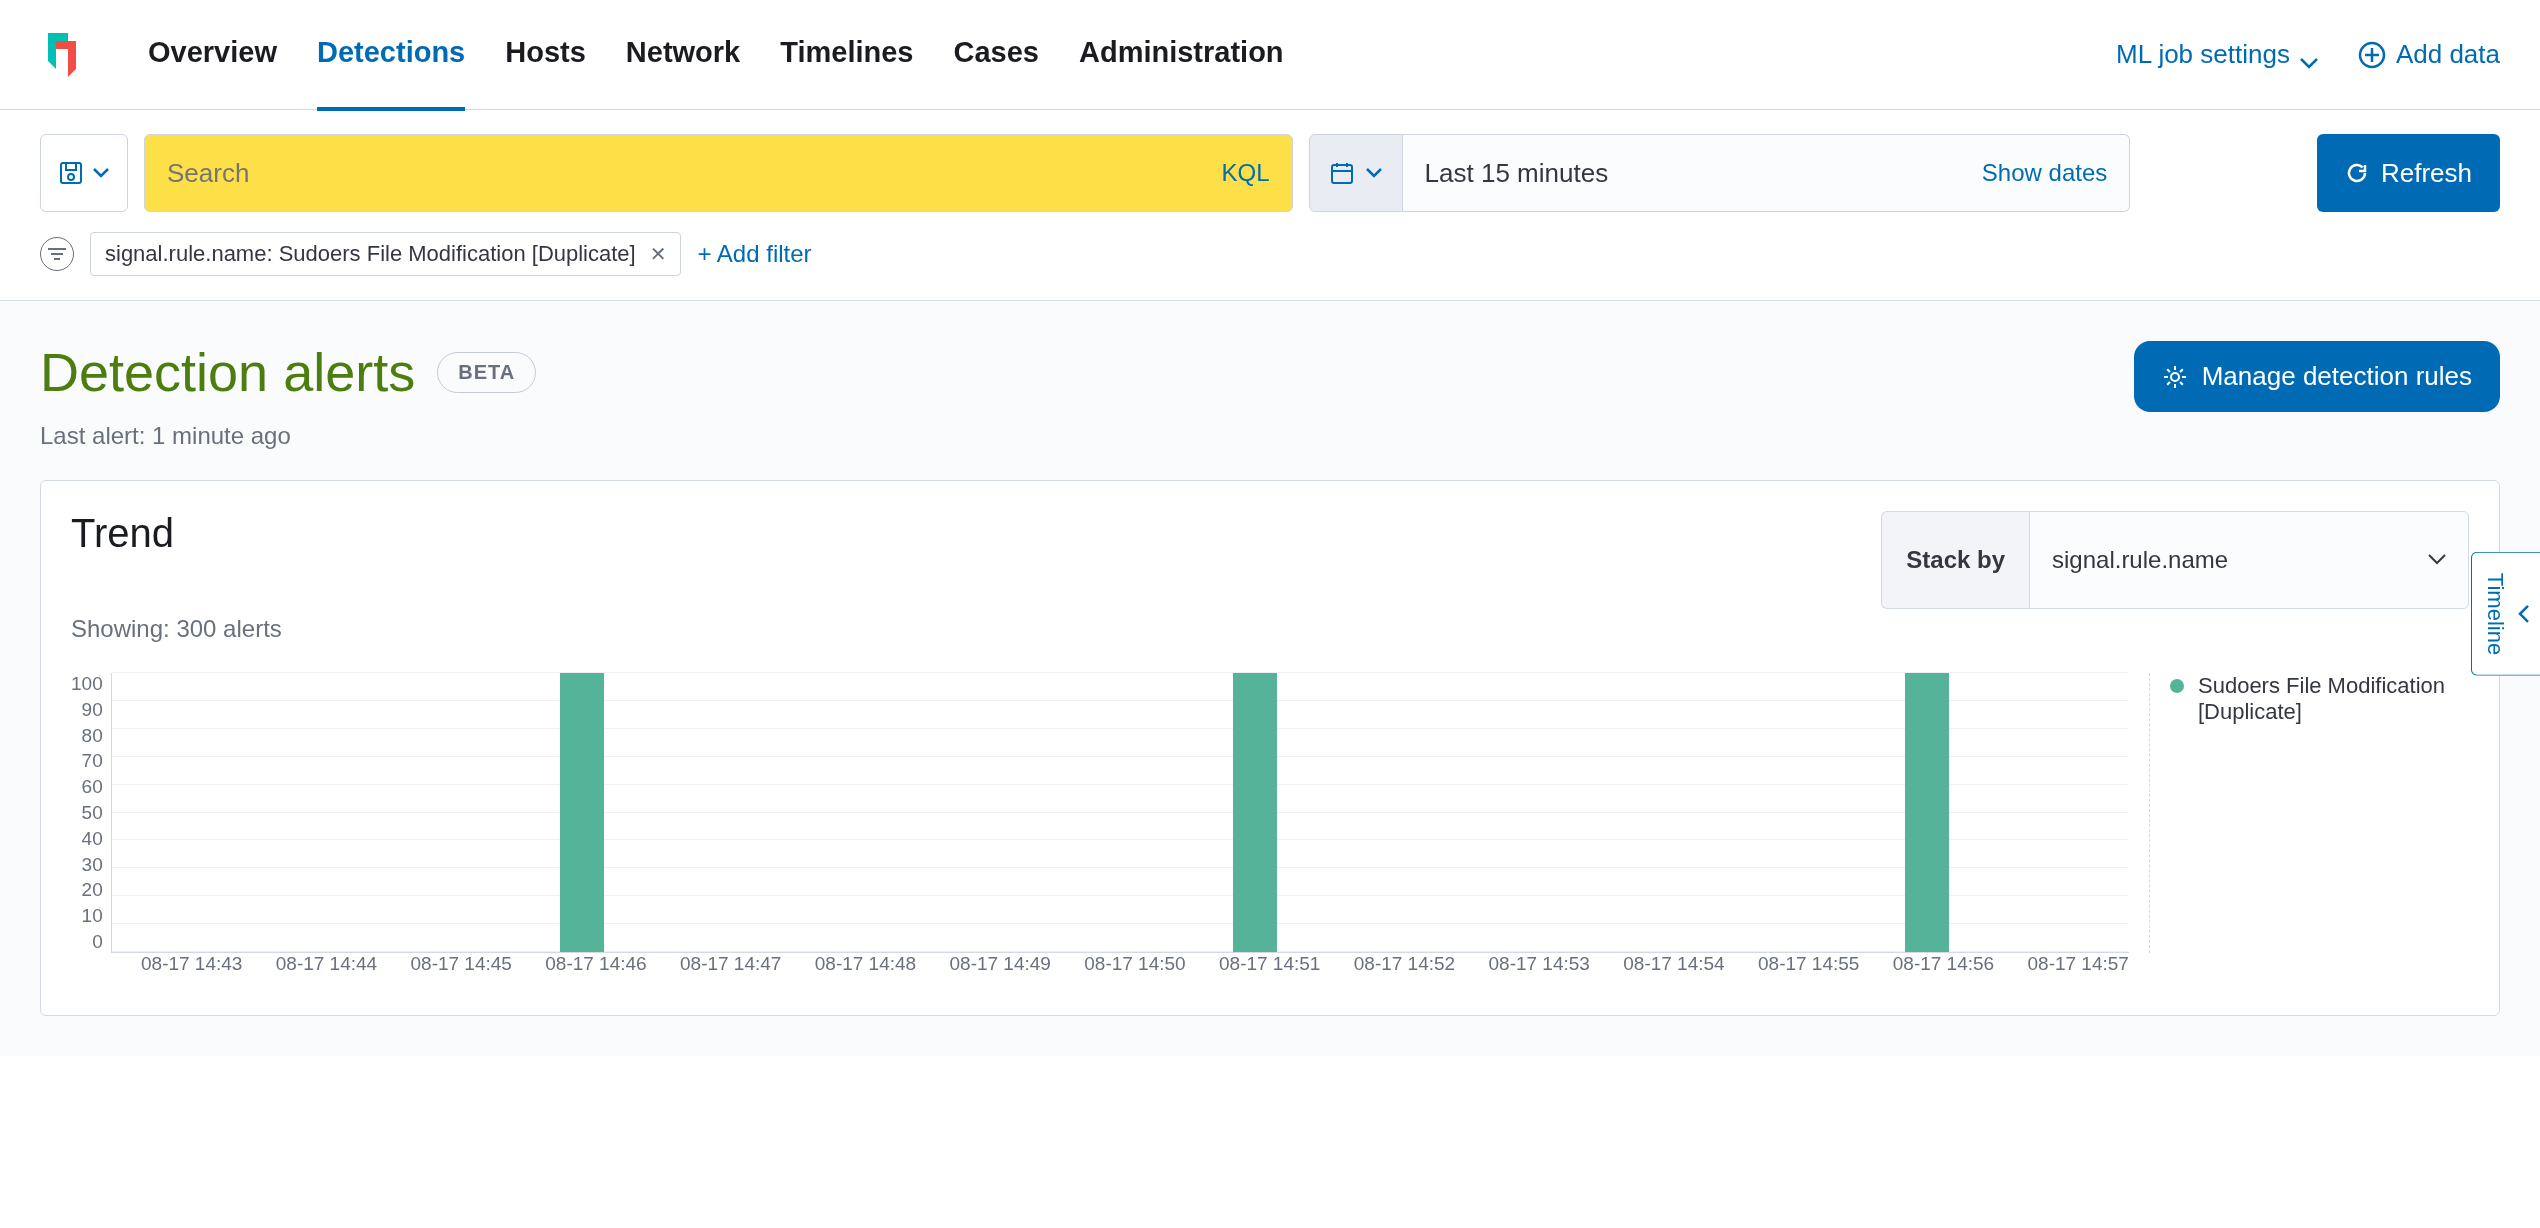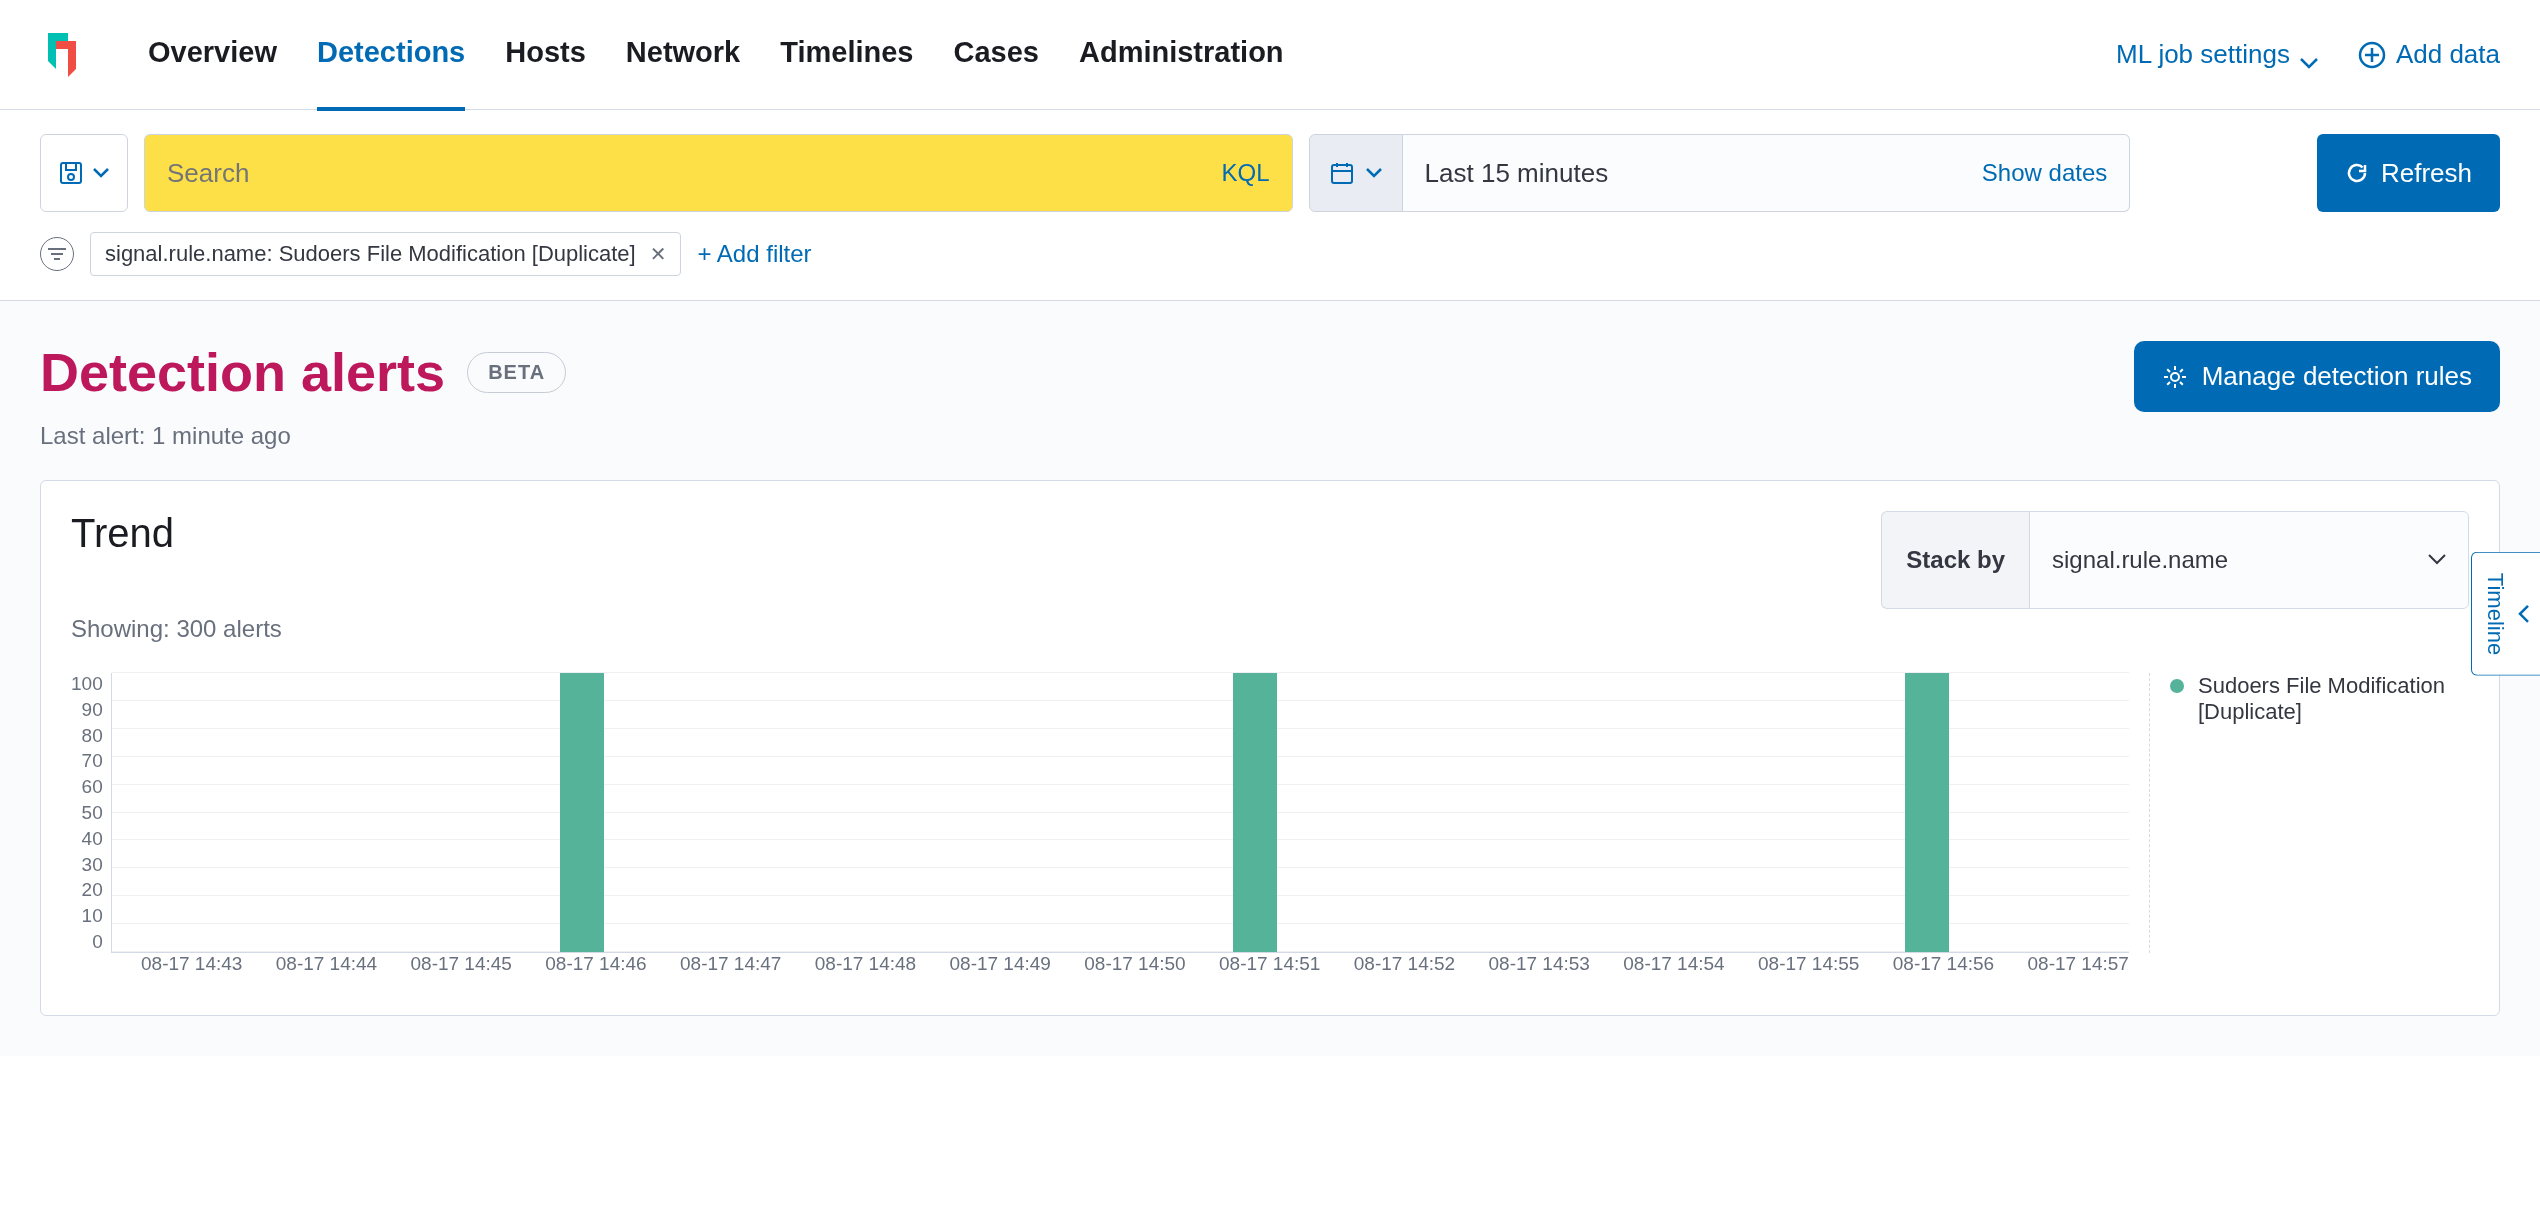--- a/index.html
+++ b/index.html
@@ -74,28 +74,28 @@
 .filter-pill {
   display:flex; align-items:center; gap:14px; border:1px solid #ced4de; background:#fff;
   padding:8px 14px; border-radius:4px; font-size:22px; color:#343741;
 }
 .filter-close { cursor:pointer; color:#69707d; font-size:20px; }
 .add-filter-link { color:#006bb4; font-size:24px; cursor:pointer; }
 
 .main { background:#fafbfd; padding: 40px; }
 .page-head { display:flex; justify-content:space-between; align-items:flex-start; margin-bottom:10px; }
 .page-title-wrap { display:flex; align-items:center; gap:22px; }
-.page-title { font-size:54px; font-weight:700; color:#be185d; }
+.page-title { font-size:54px; font-weight:400; color:#4d7c0f; }
 .beta-badge {
   border:1px solid #c5ccd6; border-radius:24px; padding:8px 20px; font-size:20px;
   letter-spacing:1px; color:#69707d; font-weight:600;
 }
 .manage-btn {
   display:flex; align-items:center; gap:14px; background:#006bb4; color:#fff;
-  border:none; padding:20px 28px; border-radius:10px; font-size:26px; cursor:pointer;
+  border:none; padding:20px 28px; border-radius:16px; font-size:26px; cursor:pointer;
 }
 .last-alert { font-size:24px; color:#69707d; margin-bottom:30px; }
 
 .panel {
   background:#fff; border:1px solid #d3dae6; border-radius:6px; padding:30px 30px 40px 30px;
 }
 .panel-head { display:flex; justify-content:space-between; align-items:flex-start; margin-bottom:6px; }
 .panel-title { font-size:40px; font-weight:400; color:#1a1c21; }
 .stack-by-wrap { display:flex; align-items:stretch; }
 .stack-label {

